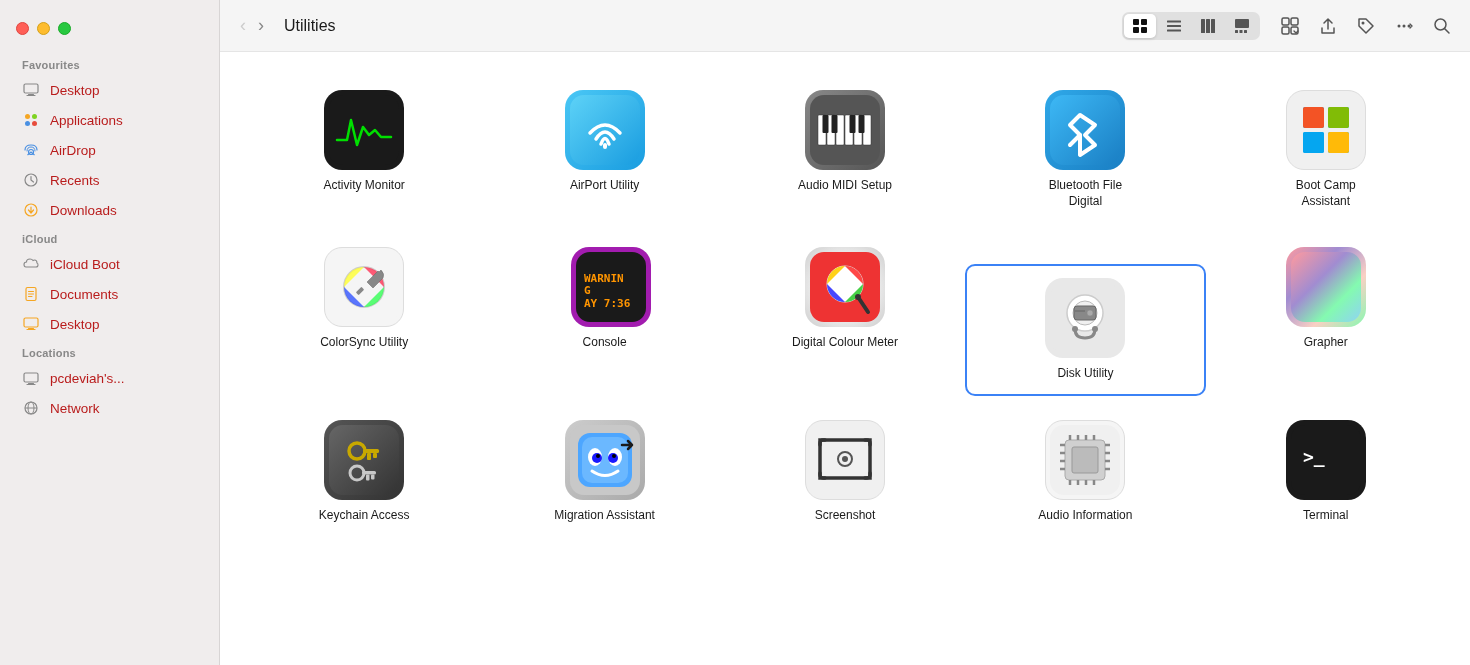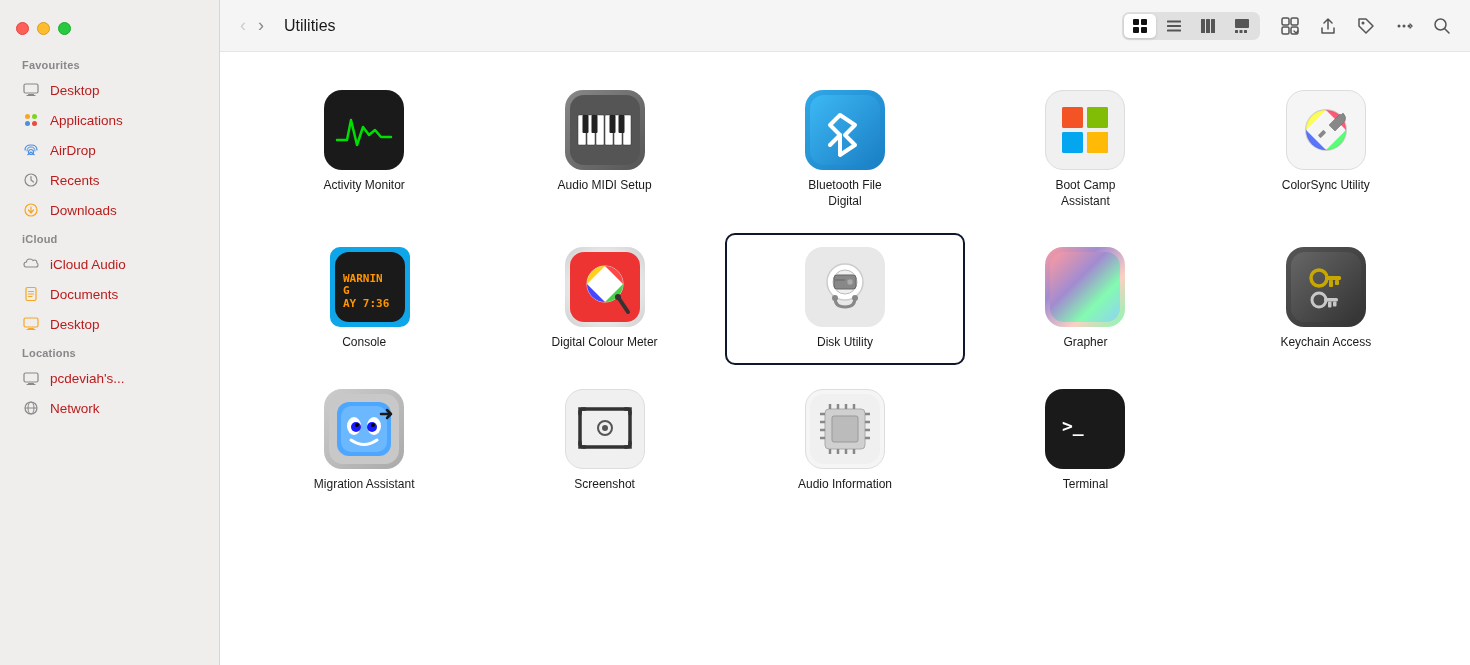--- a/index.html
+++ b/index.html
@@ -172,21 +172,22 @@
       display: flex;
       flex-direction: column;
       align-items: center;
       gap: 8px;
       padding: 12px 8px;
       border-radius: 10px;
       cursor: pointer;
       border: 2px solid transparent;
     }
     .app-item.selected {
-      border: 2px solid #0f172a;
+      border: 2px solid #3b82f6;
+      margin-top: 31px;
     }
 
     .app-icon {
       width: 80px;
       height: 80px;
       border-radius: 18px;
       display: flex;
       align-items: center;
       justify-content: center;
       font-size: 36px;
@@ -223,22 +224,22 @@
       background: #f0f0f0;
       border: 1px solid #ddd;
       border-radius: 18px;
     }
     .icon-colorsync {
       background: #f5f5f5;
       border: 1px solid #ddd;
       border-radius: 18px;
     }
     .icon-console {
-      background: #0ea5e9;
-      border-radius: 10px;
+      background: #a21caf;
+      border-radius: 18px;
       margin-left: 12px;
     }
     .icon-digital-colour {
       background: radial-gradient(circle, #fff 30%, #ccc 100%);
       border-radius: 18px;
     }
     .icon-disk-utility {
       background: #e8e8e8;
       border-radius: 18px;
     }
@@ -349,21 +350,21 @@
   </div>
 
   <div class="sidebar-section-label">iCloud</div>
 
   <div class="sidebar-item">
     <span class="icon">
       <svg width="16" height="16" viewBox="0 0 16 16">
         <path d="M3 11 Q1 11 1 8.5 Q1 6 3.5 6 Q3.5 3 7 3 Q9 3 10 4.5 Q10.5 4 11.5 4 Q14 4 14 7 Q15 7 15 9 Q15 11 13 11 Z" fill="none" stroke="#888" stroke-width="1.1"></path>
       </svg>
     </span>
-    <span>iCloud Audio</span>
+    <span>iCloud Boot</span>
   </div>
 
   <div class="sidebar-item">
     <span class="icon">
       <svg width="16" height="16" viewBox="0 0 16 16">
         <rect x="3" y="1.5" width="10" height="13" rx="1.5" fill="none" stroke="#f5a623" stroke-width="1.2"></rect>
         <line x1="5.5" y1="5.5" x2="10.5" y2="5.5" stroke="#f5a623" stroke-width="1" stroke-linecap="round"></line>
         <line x1="5.5" y1="8" x2="10.5" y2="8" stroke="#f5a623" stroke-width="1" stroke-linecap="round"></line>
         <line x1="5.5" y1="10.5" x2="9" y2="10.5" stroke="#f5a623" stroke-width="1" stroke-linecap="round"></line>
       </svg>
@@ -493,20 +494,38 @@
     <div class="app-item">
       <div class="app-icon icon-activity-monitor">
         <svg width="70" height="70" viewBox="0 0 70 70">
           <rect width="70" height="70" rx="14" fill="#1a1a1a"></rect>
           <polyline points="8,45 18,45 22,25 28,50 34,32 40,40 46,35 52,42 62,42" stroke="#00e000" stroke-width="2.5" fill="none" stroke-linecap="round" stroke-linejoin="round"></polyline>
         </svg>
       </div>
       <span class="app-label">Activity Monitor</span>
     </div>
 
+    <div class="app-item">
+      <div class="app-icon icon-airport">
+        <svg width="70" height="70" viewBox="0 0 70 70">
+          <rect width="70" height="70" rx="14" fill="url(#airportGrad)"></rect>
+          <defs>
+            <linearGradient id="airportGrad" x1="0" y1="0" x2="1" y2="1">
+              <stop offset="0%" stop-color="#5dd2f7"></stop>
+              <stop offset="100%" stop-color="#1a9de0"></stop>
+            </linearGradient>
+          </defs>
+          <path d="M35 50 L35 52" stroke="white" stroke-width="4" stroke-linecap="round"></path>
+          <path d="M20 38 Q35 22 50 38" stroke="white" stroke-width="3.5" fill="none" stroke-linecap="round"></path>
+          <path d="M26 44 Q35 30 44 44" stroke="white" stroke-width="3.5" fill="none" stroke-linecap="round"></path>
+          <path d="M31 49 Q35 38 39 49" stroke="white" stroke-width="3.5" fill="none" stroke-linecap="round"></path>
+        </svg>
+      </div>
+      <span class="app-label">AirPort Utility</span>
+    </div>
 
     <div class="app-item">
       <div class="app-icon icon-audio-midi">
         <svg width="70" height="70" viewBox="0 0 70 70">
           <rect width="70" height="70" rx="14" fill="#555"></rect>
 
           <rect x="8" y="20" width="8" height="30" rx="1" fill="white" stroke="#333" stroke-width="0.5"></rect>
           <rect x="17" y="20" width="8" height="30" rx="1" fill="white" stroke="#333" stroke-width="0.5"></rect>
           <rect x="26" y="20" width="8" height="30" rx="1" fill="white" stroke="#333" stroke-width="0.5"></rect>
           <rect x="35" y="20" width="8" height="30" rx="1" fill="white" stroke="#333" stroke-width="0.5"></rect>

